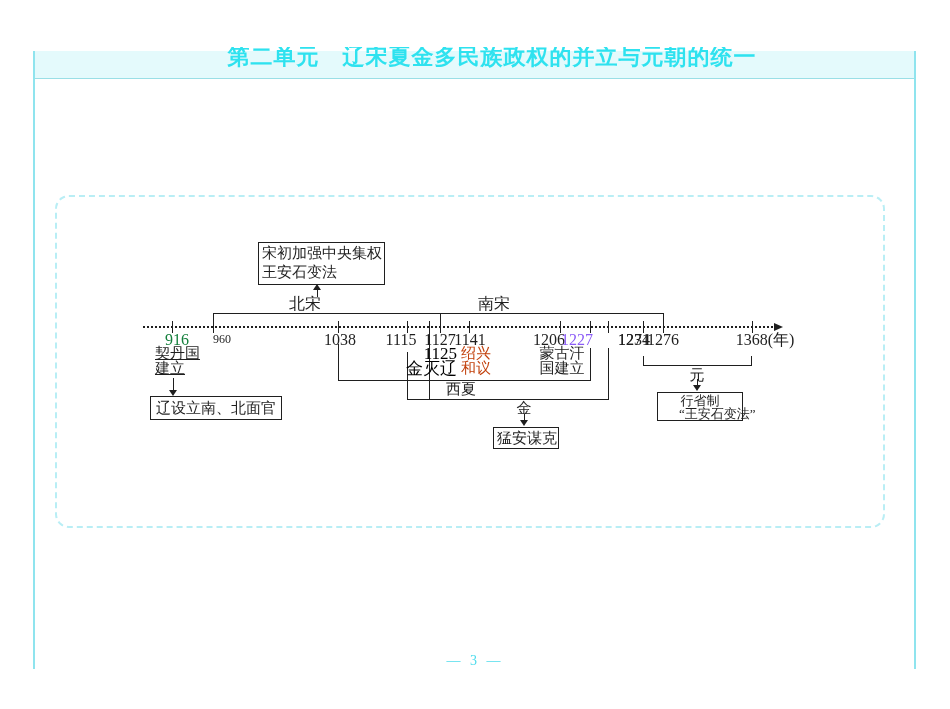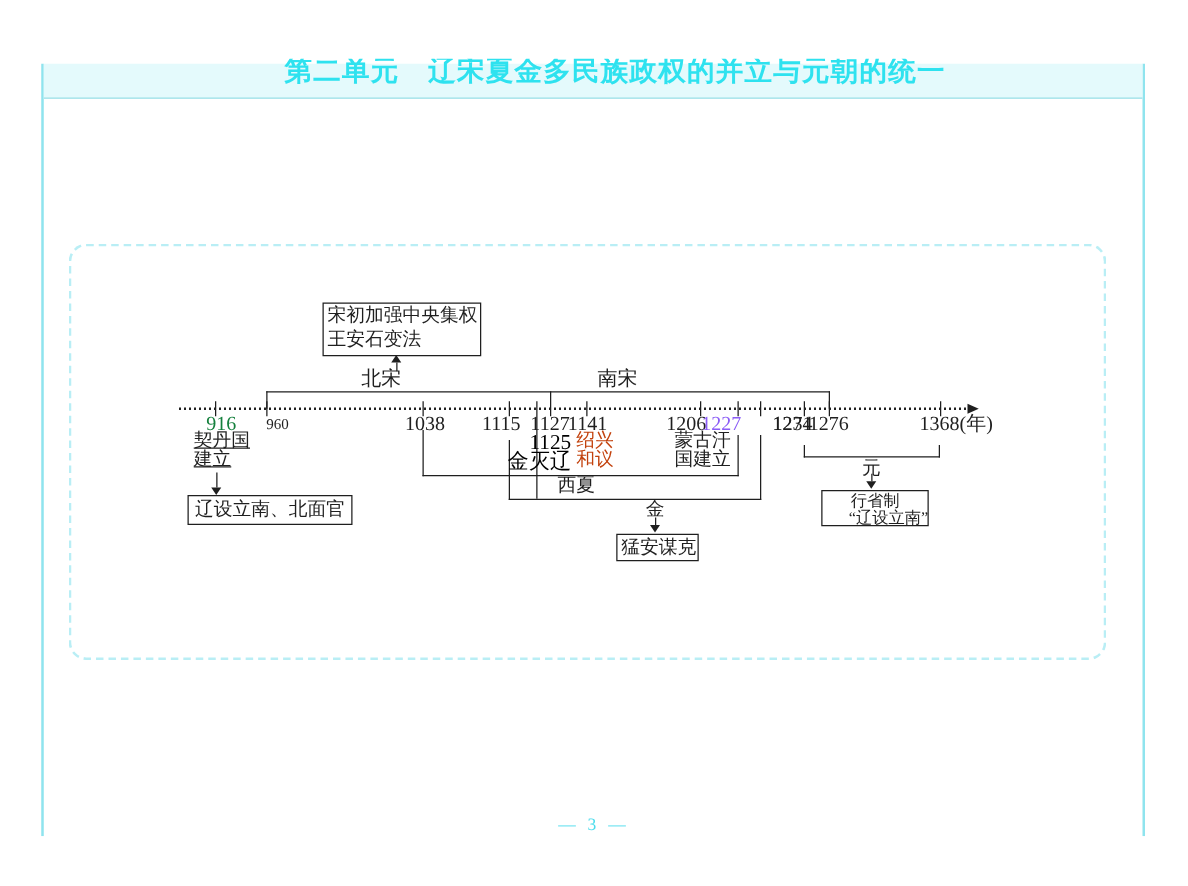--- a/index.html
+++ b/index.html
@@ -96,21 +96,21 @@
         <div>王安石变法</div>
       </div>
       <div style="position: absolute; left: 150px; top: 396px; width: 132px; height: 24px; border: 1px solid rgb(31, 31, 31); box-sizing: border-box; background: rgb(255, 255, 255); font-size: 15px; line-height: 21px; text-align: center; padding: 1px 3px; white-space: nowrap; color: rgb(31, 31, 31);">
         <div>辽设立南、北面官</div>
       </div>
       <div style="position: absolute; left: 493px; top: 427px; width: 66px; height: 22px; border: 1px solid rgb(31, 31, 31); box-sizing: border-box; background: rgb(255, 255, 255); font-size: 15px; line-height: 19px; text-align: center; padding: 1px 3px; white-space: nowrap; color: rgb(31, 31, 31);">
         <div>猛安谋克</div>
       </div>
       <div style="position: absolute; left: 657px; top: 392px; width: 86px; height: 29px; border: 1px solid rgb(31, 31, 31); box-sizing: border-box; background: rgb(255, 255, 255); font-size: 13px; line-height: 13px; text-align: center; padding: 1px 21px; white-space: nowrap; color: rgb(31, 31, 31);">
         <div>行省制</div>
-        <div>“辽设立南”</div>
+        <div>“王安石变法”</div>
       </div>
       <div style="position: absolute; left: 316.5px; top: 290px; width: 1px; height: 7px; background: rgb(31, 31, 31);"></div>
       <div style="position: absolute; left: 313px; top: 284px; width: 0px; height: 0px; border-left: 4px solid transparent; border-right: 4px solid transparent; border-bottom: 6px solid rgb(31, 31, 31);"></div>
       <div style="position: absolute; left: 172.5px; top: 378px; width: 1px; height: 12px; background: rgb(31, 31, 31);"></div>
       <div style="position: absolute; left: 169px; top: 390px; width: 0px; height: 0px; border-left: 4px solid transparent; border-right: 4px solid transparent; border-top: 6px solid rgb(31, 31, 31);"></div>
       <div style="position: absolute; left: 523.5px; top: 414px; width: 1px; height: 6px; background: rgb(31, 31, 31);"></div>
       <div style="position: absolute; left: 520px; top: 420px; width: 0px; height: 0px; border-left: 4px solid transparent; border-right: 4px solid transparent; border-top: 6px solid rgb(31, 31, 31);"></div>
       <div style="position: absolute; left: 696.5px; top: 379px; width: 1px; height: 6px; background: rgb(31, 31, 31);"></div>
       <div style="position: absolute; left: 693px; top: 385px; width: 0px; height: 0px; border-left: 4px solid transparent; border-right: 4px solid transparent; border-top: 6px solid rgb(31, 31, 31);"></div>
     </div>

